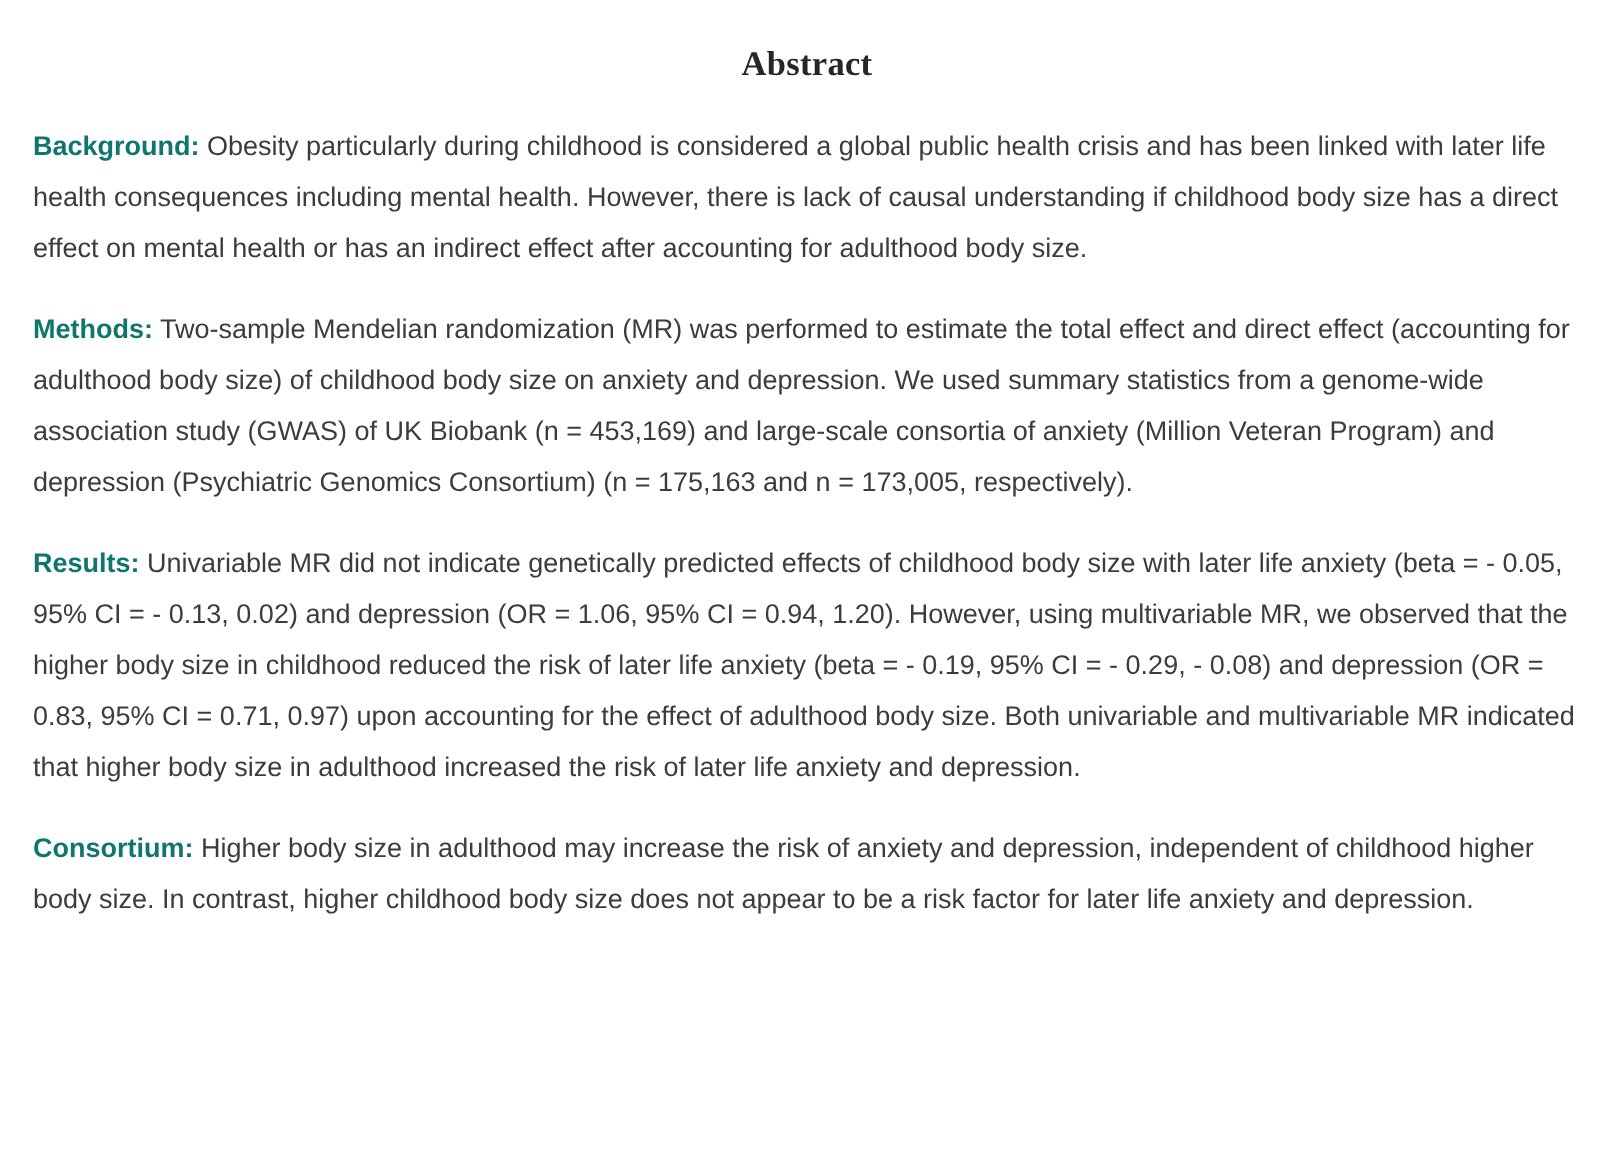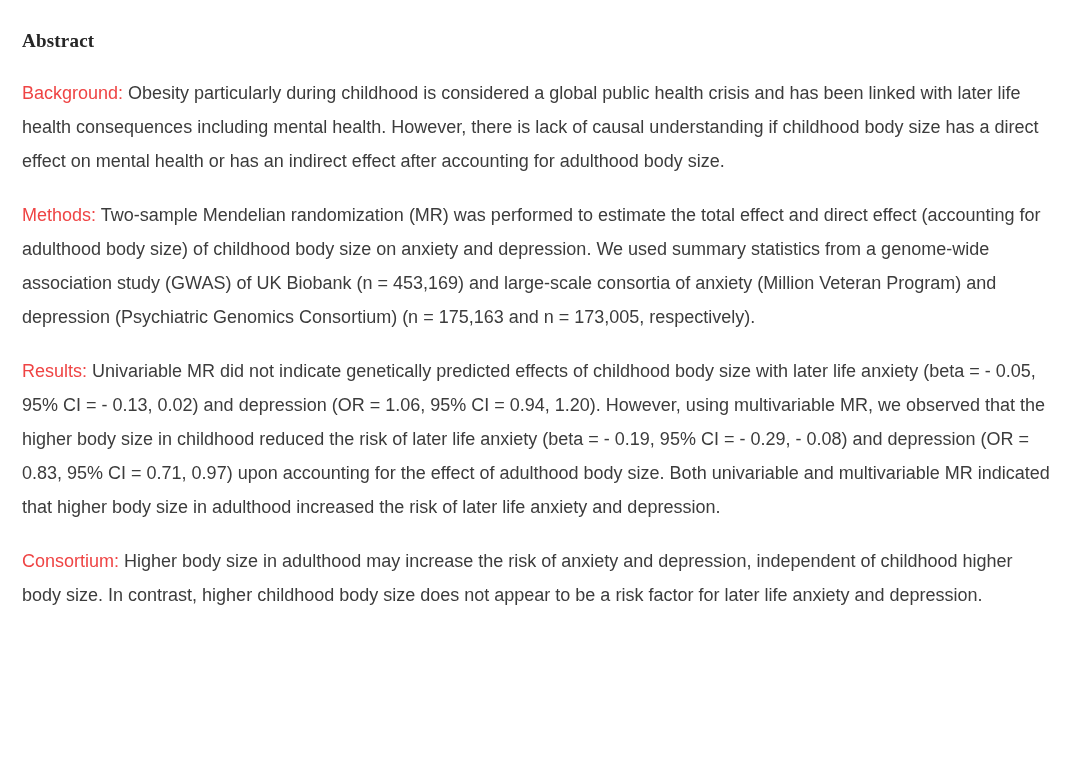--- a/index.html
+++ b/index.html
@@ -15,35 +15,36 @@
     color: #3c3c3c;
     overflow: hidden;
   }
   .abstract-wrap {
     box-sizing: border-box;
     width: 1080px;
     padding: 30px 26px 20px 22px;
   }
   h1.abstract-heading {
     font-family: "Liberation Serif", "DejaVu Serif", serif;
-    font-size: 19px;
+    font-size: 23px;
     font-weight: 700;
     color: #262626;
     margin: 0 0 24px 0;
     letter-spacing: 0.2px;
+    text-align: center;
   }
   p.abstract-paragraph {
     font-size: 18px;
     line-height: 34px;
     margin: 0 0 20px 0;
     max-width: 1030px;
   }
   p.abstract-paragraph .para-label {
-    font-weight: 400;
-    color: #ef4444;
+    font-weight: 700;
+    color: #0f766e;
   }
 </style>
 </head>
 <body>
 
 <main class="abstract-wrap">
   <h1 class="abstract-heading">Abstract</h1>
 
   <p class="abstract-paragraph"><strong class="para-label">Background:</strong><span> Obesity particularly during childhood is considered a global public health crisis and has been linked with later life health consequences including mental health. However, there is lack of causal understanding if childhood body size has a direct effect on mental health or has an indirect effect after accounting for adulthood body size.</span></p>
 

